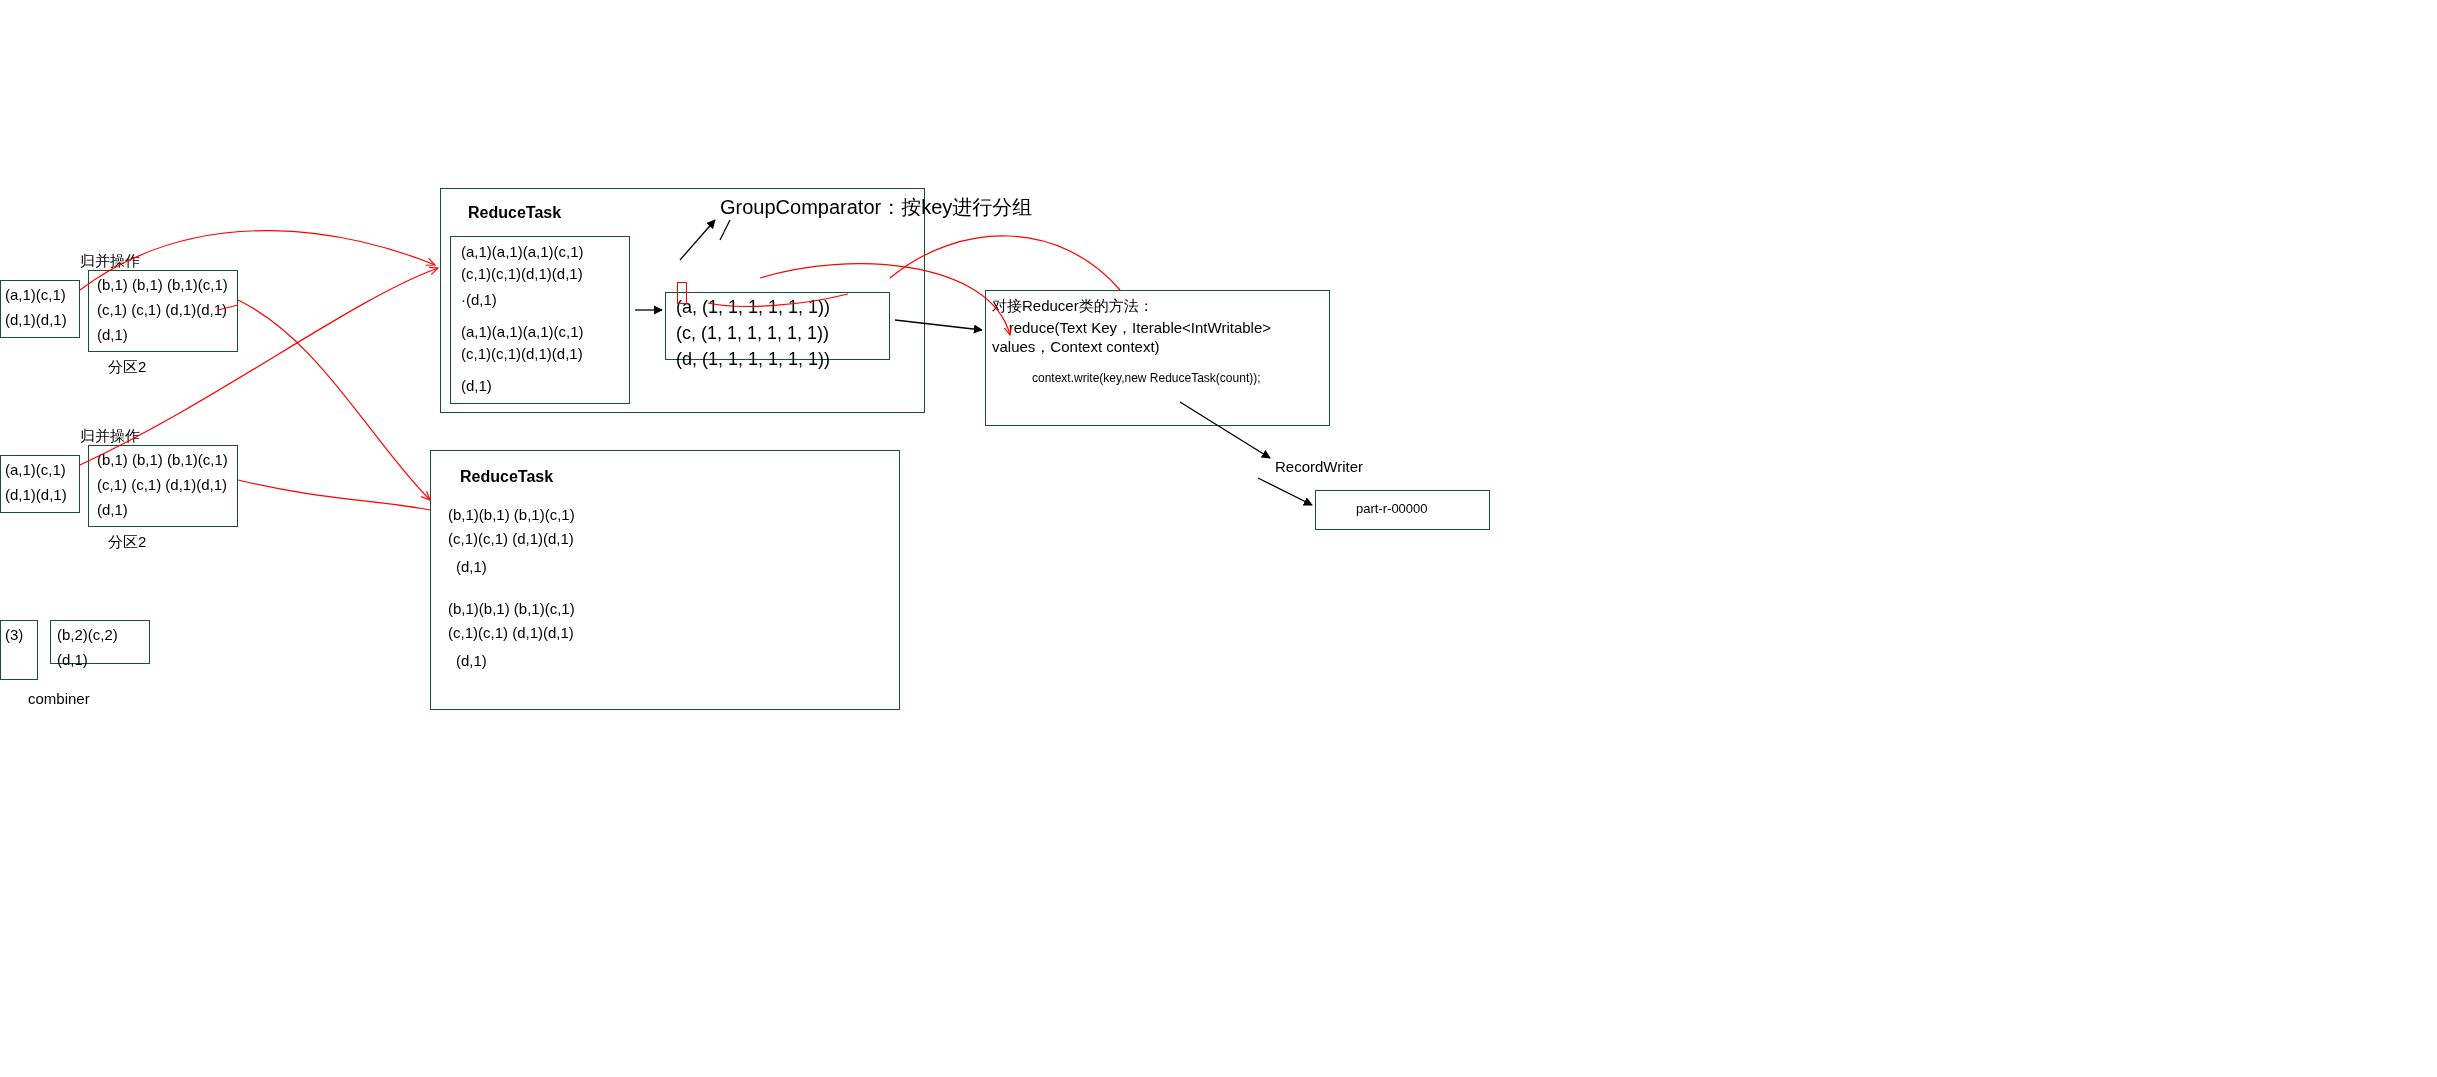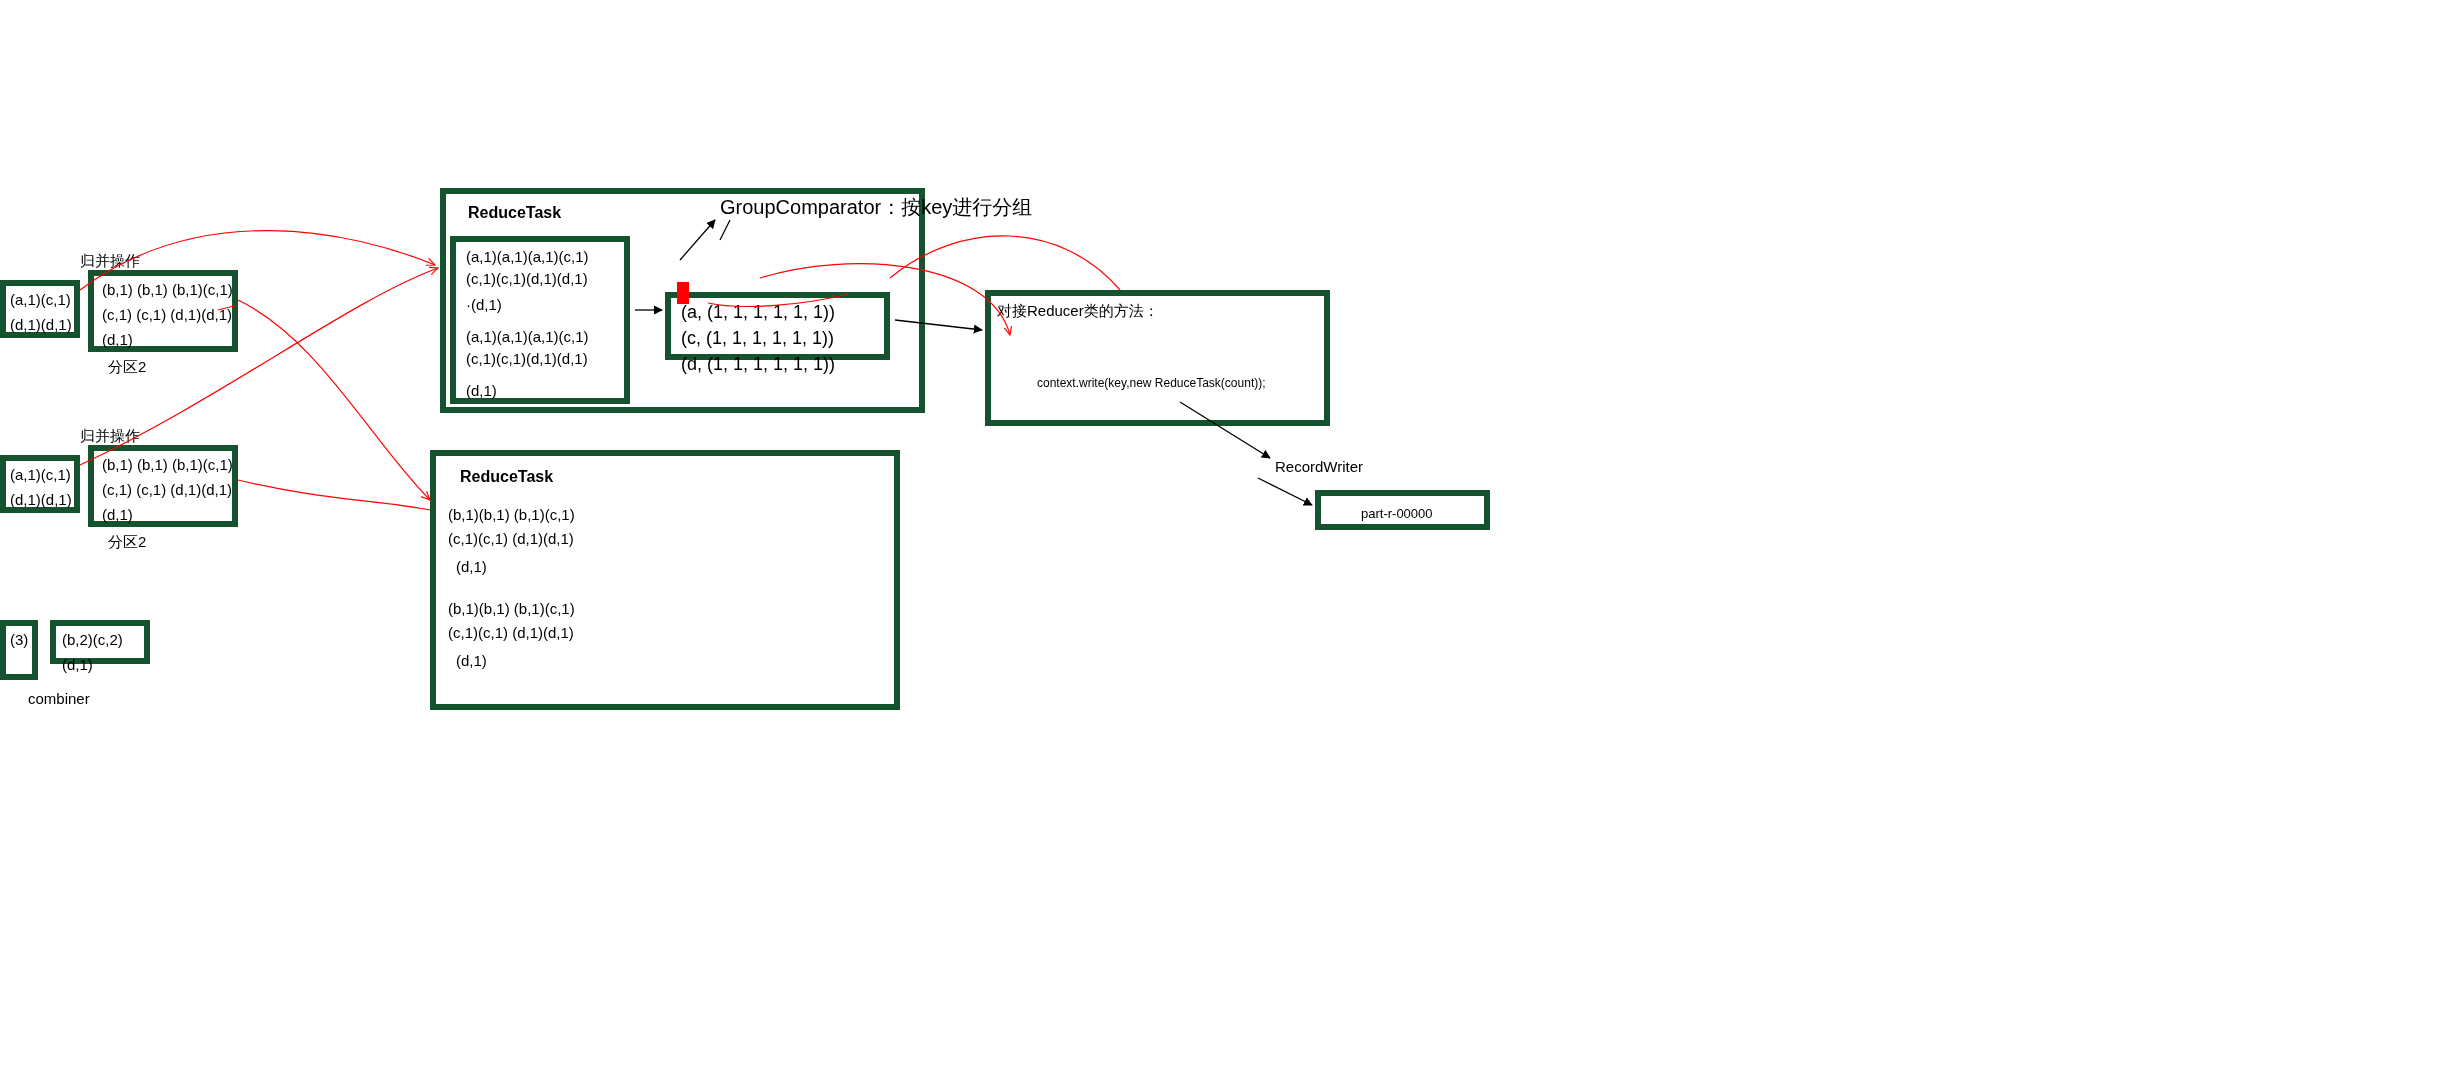--- a/index.html
+++ b/index.html
@@ -11,21 +11,21 @@
     height: 1077px;
     overflow: hidden;
   }
   .canvas {
     position: relative;
     width: 2437px;
     height: 1077px;
   }
   .box {
     position: absolute;
-    border: 6px solid #14532d;
+    border: 1px solid #14532d;
     box-sizing: border-box;
   }
   .label {
     position: absolute;
     font-size: 18px;
     color: #000;
     white-space: pre;
   }
   .small { font-size: 15px; }
   .big-title { font-size: 16px; font-weight: 700; }
@@ -104,20 +104,21 @@
   <div class="label big-title" style="left:460px; top:468px;">ReduceTask</div>
   <div class="label small" style="left:448px; top:506px;">(b,1)(b,1) (b,1)(c,1)</div>
   <div class="label small" style="left:448px; top:530px;">(c,1)(c,1) (d,1)(d,1)</div>
   <div class="label small" style="left:456px; top:558px;">(d,1)</div>
   <div class="label small" style="left:448px; top:600px;">(b,1)(b,1) (b,1)(c,1)</div>
   <div class="label small" style="left:448px; top:624px;">(c,1)(c,1) (d,1)(d,1)</div>
   <div class="label small" style="left:456px; top:652px;">(d,1)</div>
 
   <div class="box" style="left:985px; top:290px; width:345px; height:136px;">
     <div class="label small" style="left:6px; top:6px;">对接Reducer类的方法：</div>
+    <div class="label small" style="left:6px; top:28px; white-space:pre-wrap; width:330px;">    reduce(Text Key，Iterable&lt;IntWritable&gt; values，Context context)</div>
     <div class="label small" style="left:6px; top:80px; font-size:12px;">            context.write(key,new ReduceTask(count));</div>
   </div>
 
   <div class="label small" style="left:1275px; top:458px;">RecordWriter</div>
 
   <div class="box" style="left:1315px; top:490px; width:175px; height:40px;">
     <div class="label small" style="left:40px; top:10px; font-size:13px;">part-r-00000</div>
   </div>
 
   <svg class="overlay">

